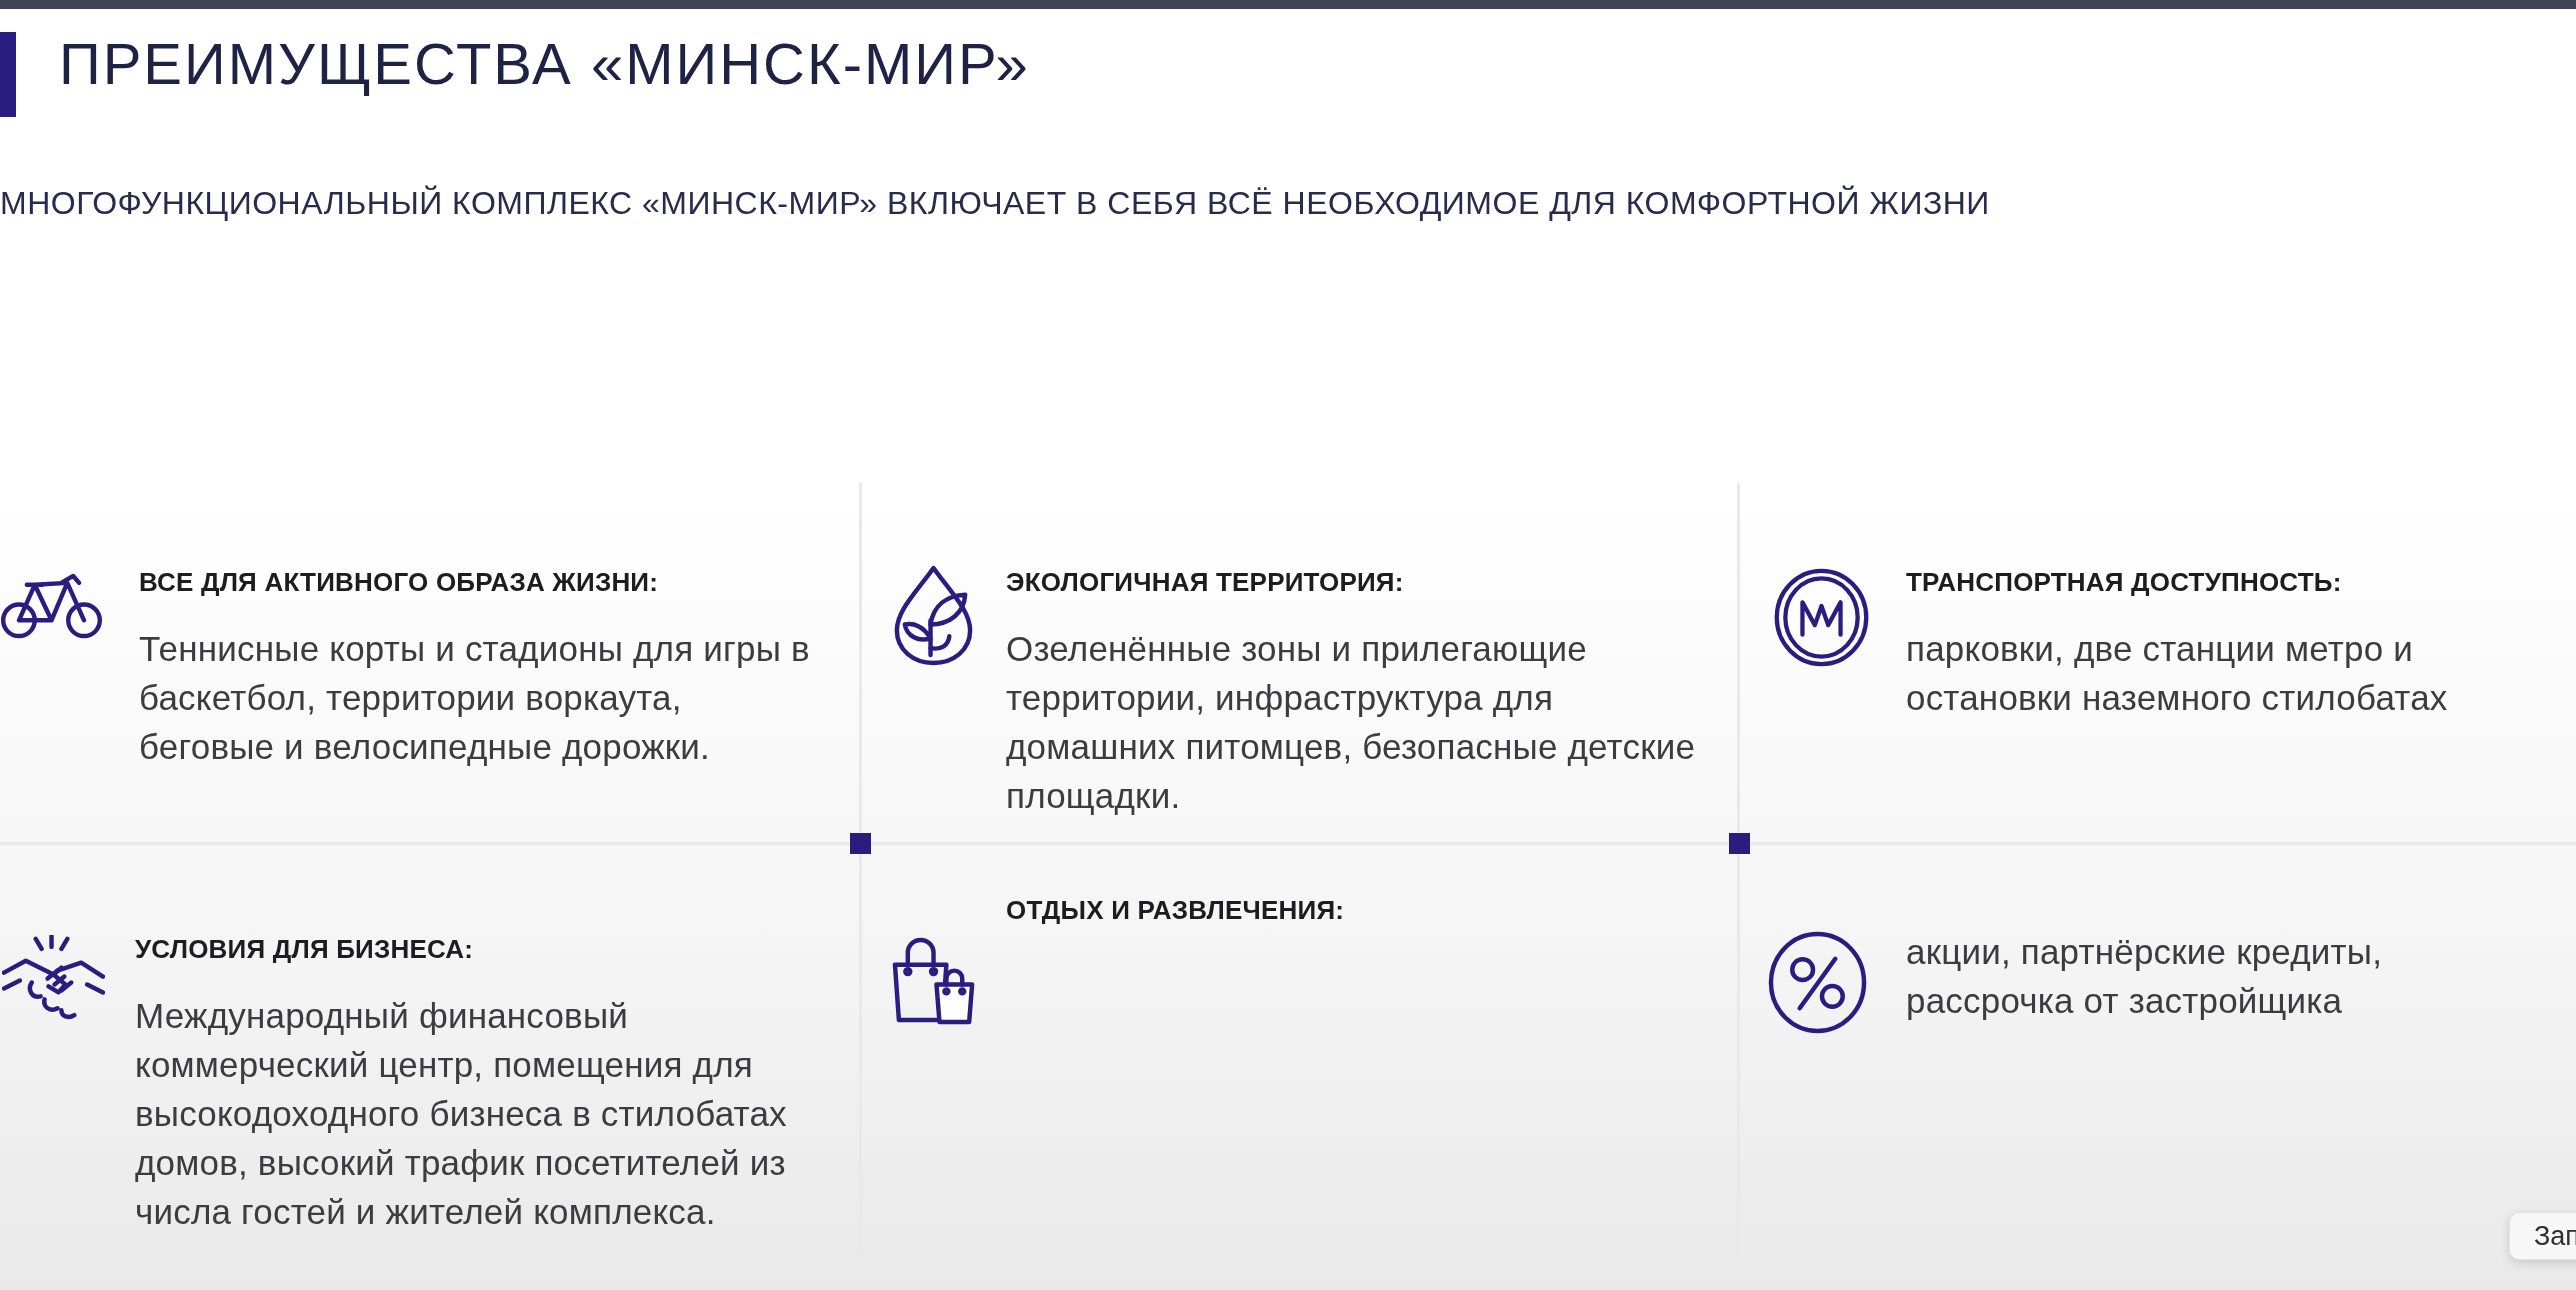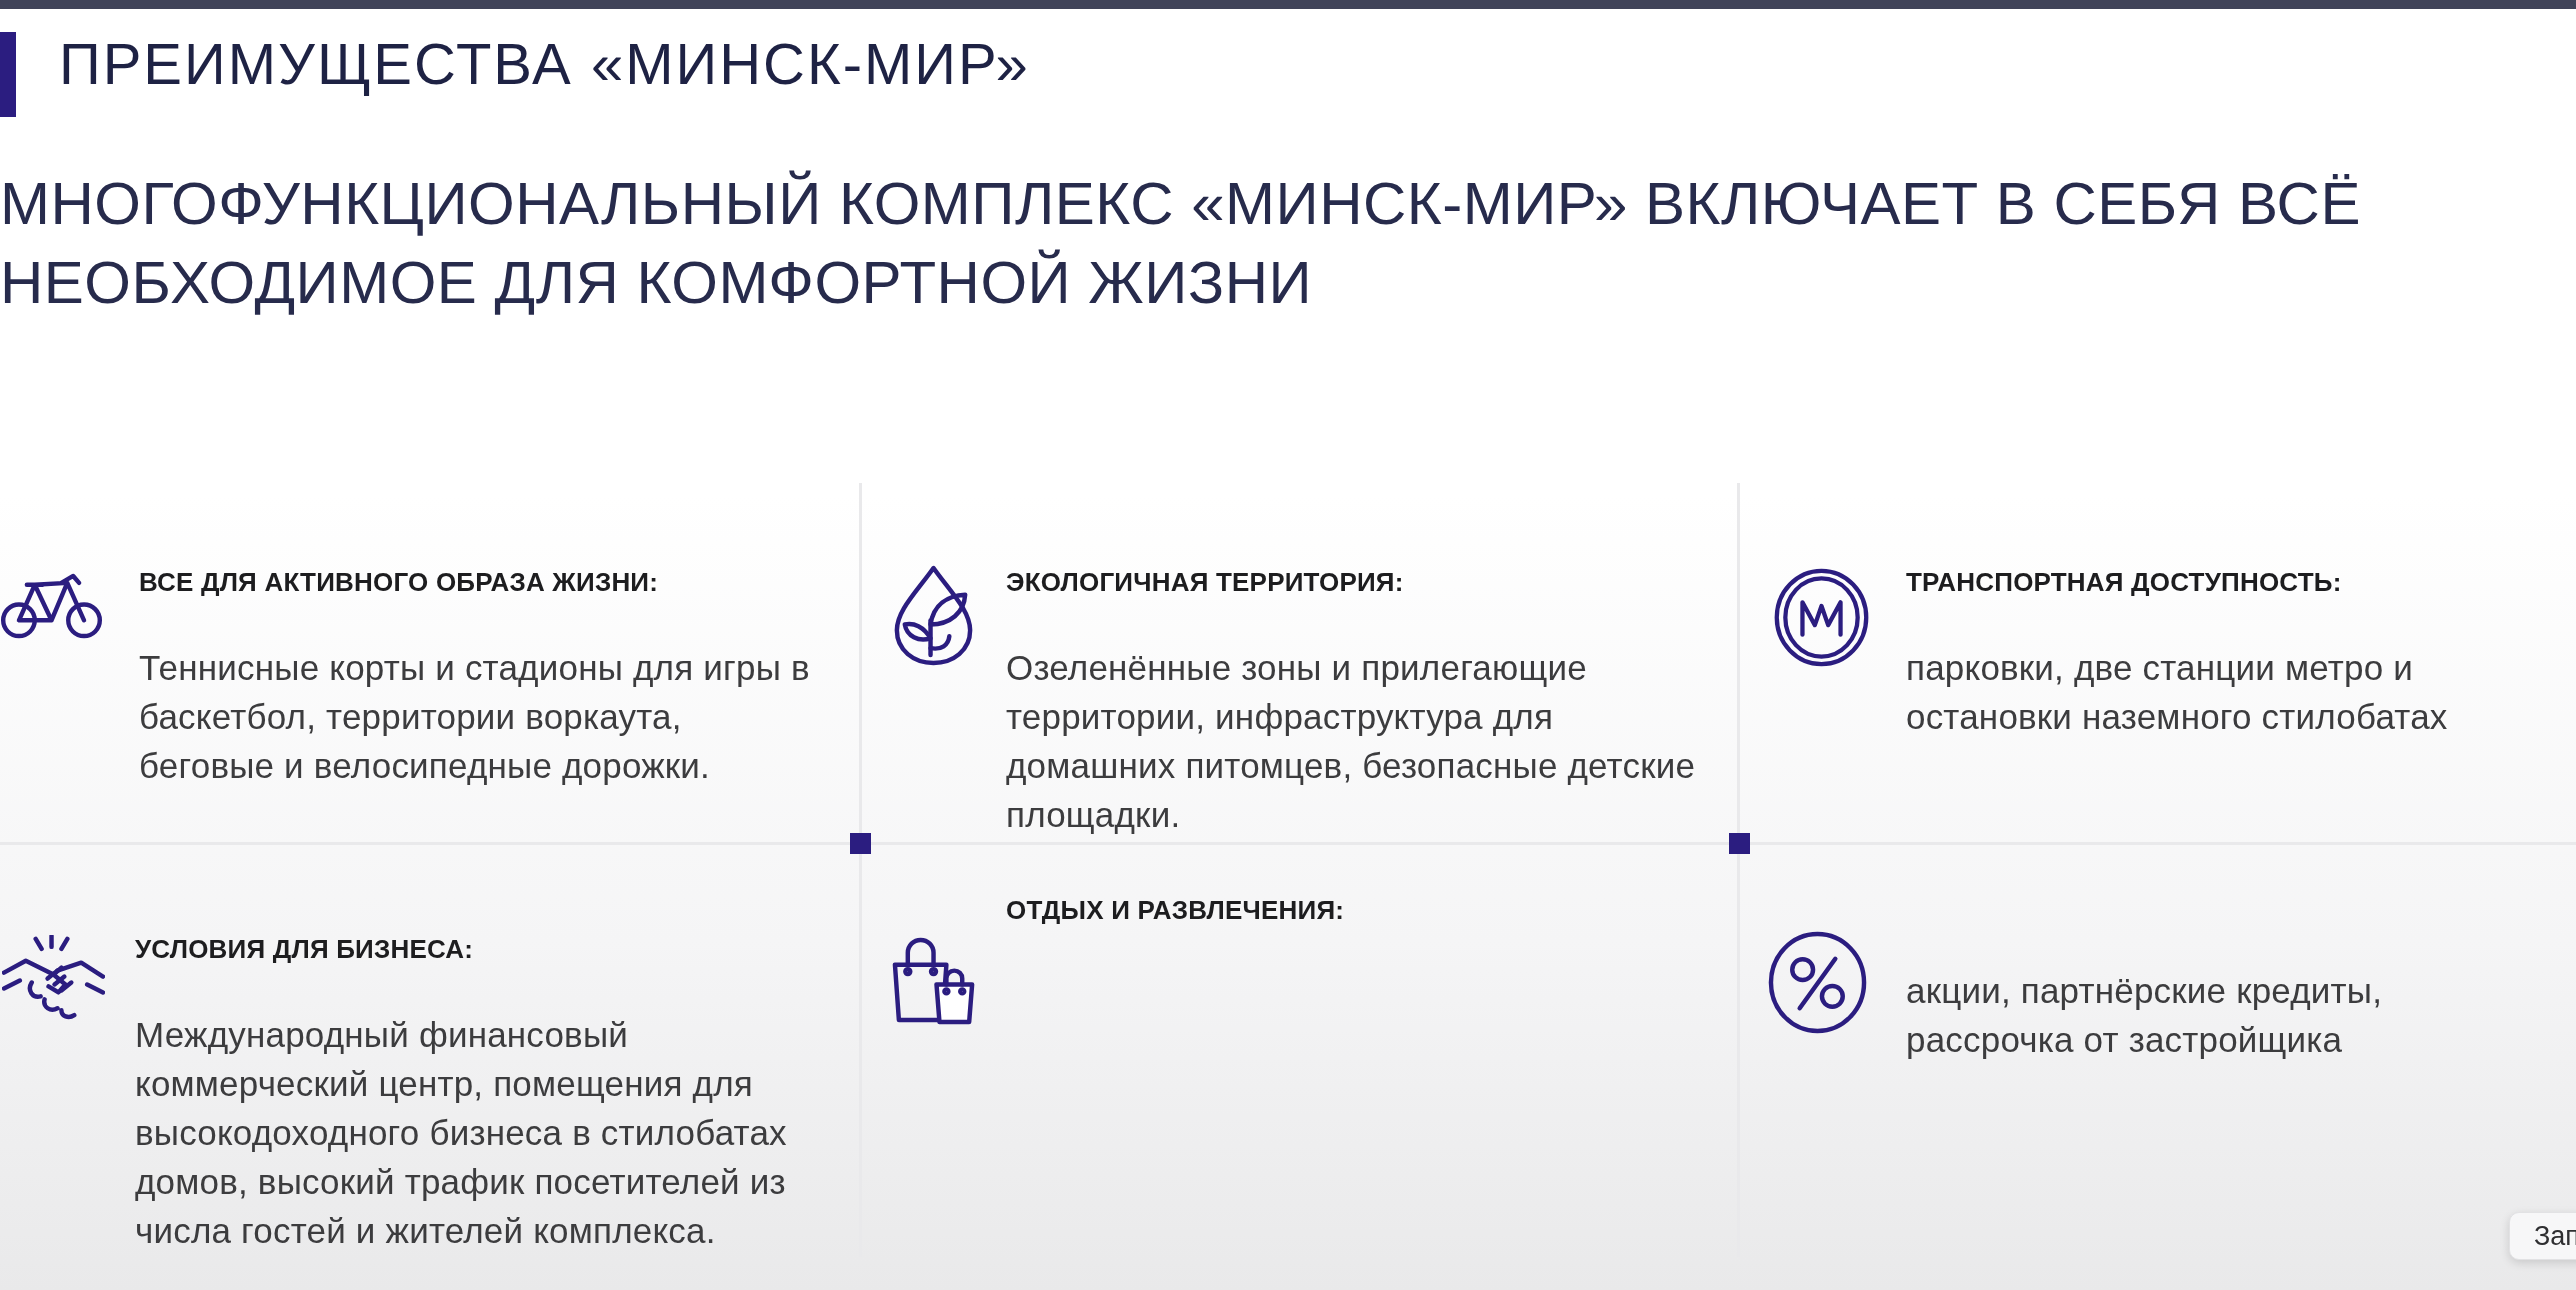--- a/index.html
+++ b/index.html
@@ -20,41 +20,41 @@
   }
   .topbar{position:absolute;left:0;top:0;width:2576px;height:9px;background:var(--topbar);}
   .header{position:absolute;left:0;top:30px;}
   .accent-bar{position:absolute;left:0;top:2px;width:16px;height:85px;background:var(--accent);}
   h1.page-title{
     position:absolute;left:59px;top:0;white-space:nowrap;
     font-size:58px;font-weight:400;letter-spacing:2px;color:var(--title);
   }
   .subtitle{
     position:absolute;left:0;top:164px;width:2535px;
-    font-size:60px;font-weight:400;line-height:79px;letter-spacing:0.5px;
+    font-size:32px;font-weight:400;line-height:79px;letter-spacing:0.5px;
     color:var(--subtitle);
   }
   
   .v-divider{position:absolute;top:483px;width:3px;height:774px;background:var(--divider);}
   .v-divider.first{left:859px;}
   .v-divider.second{left:1737px;}
   .h-divider{position:absolute;left:0;top:842px;width:2576px;height:3px;background:var(--divider);}
   .accent-square{position:absolute;width:21px;height:21px;background:var(--accent);}
   .accent-square.first{left:850px;top:833px;}
   .accent-square.second{left:1729px;top:833px;}
   
   .card-icon{position:absolute;}
   .card-icon svg{display:block;}
   .card-text{position:absolute;}
   .card-title{
     font-size:26px;font-weight:700;letter-spacing:0.2px;
     color:var(--card-title);line-height:44px;margin-bottom:20px;
   }
   .card-body{
-    font-size:35px;font-weight:400;color:var(--body);line-height:49px;letter-spacing:0.2px;margin-top:39px;
+    font-size:35px;font-weight:400;color:var(--body);line-height:49px;letter-spacing:0.2px;
   }
   
   .icon-c1{left:0;top:572px;}      .text-c1{left:139px;top:560px;width:673px;}
   .icon-c2{left:884px;top:562px;}  .text-c2{left:1006px;top:560px;width:693px;}
   .icon-c3{left:1772px;top:566px;} .text-c3{left:1906px;top:560px;width:584px;}
   .icon-c4{left:2px;top:935px;}    .text-c4{left:135px;top:927px;width:683px;}
   .icon-c5{left:889px;top:931px;}  .text-c5{left:1006px;top:888px;width:683px;}
   .icon-c6{left:1766px;top:931px;} .text-c6{left:1906px;top:927px;width:614px;}
   
   .floating-button{

